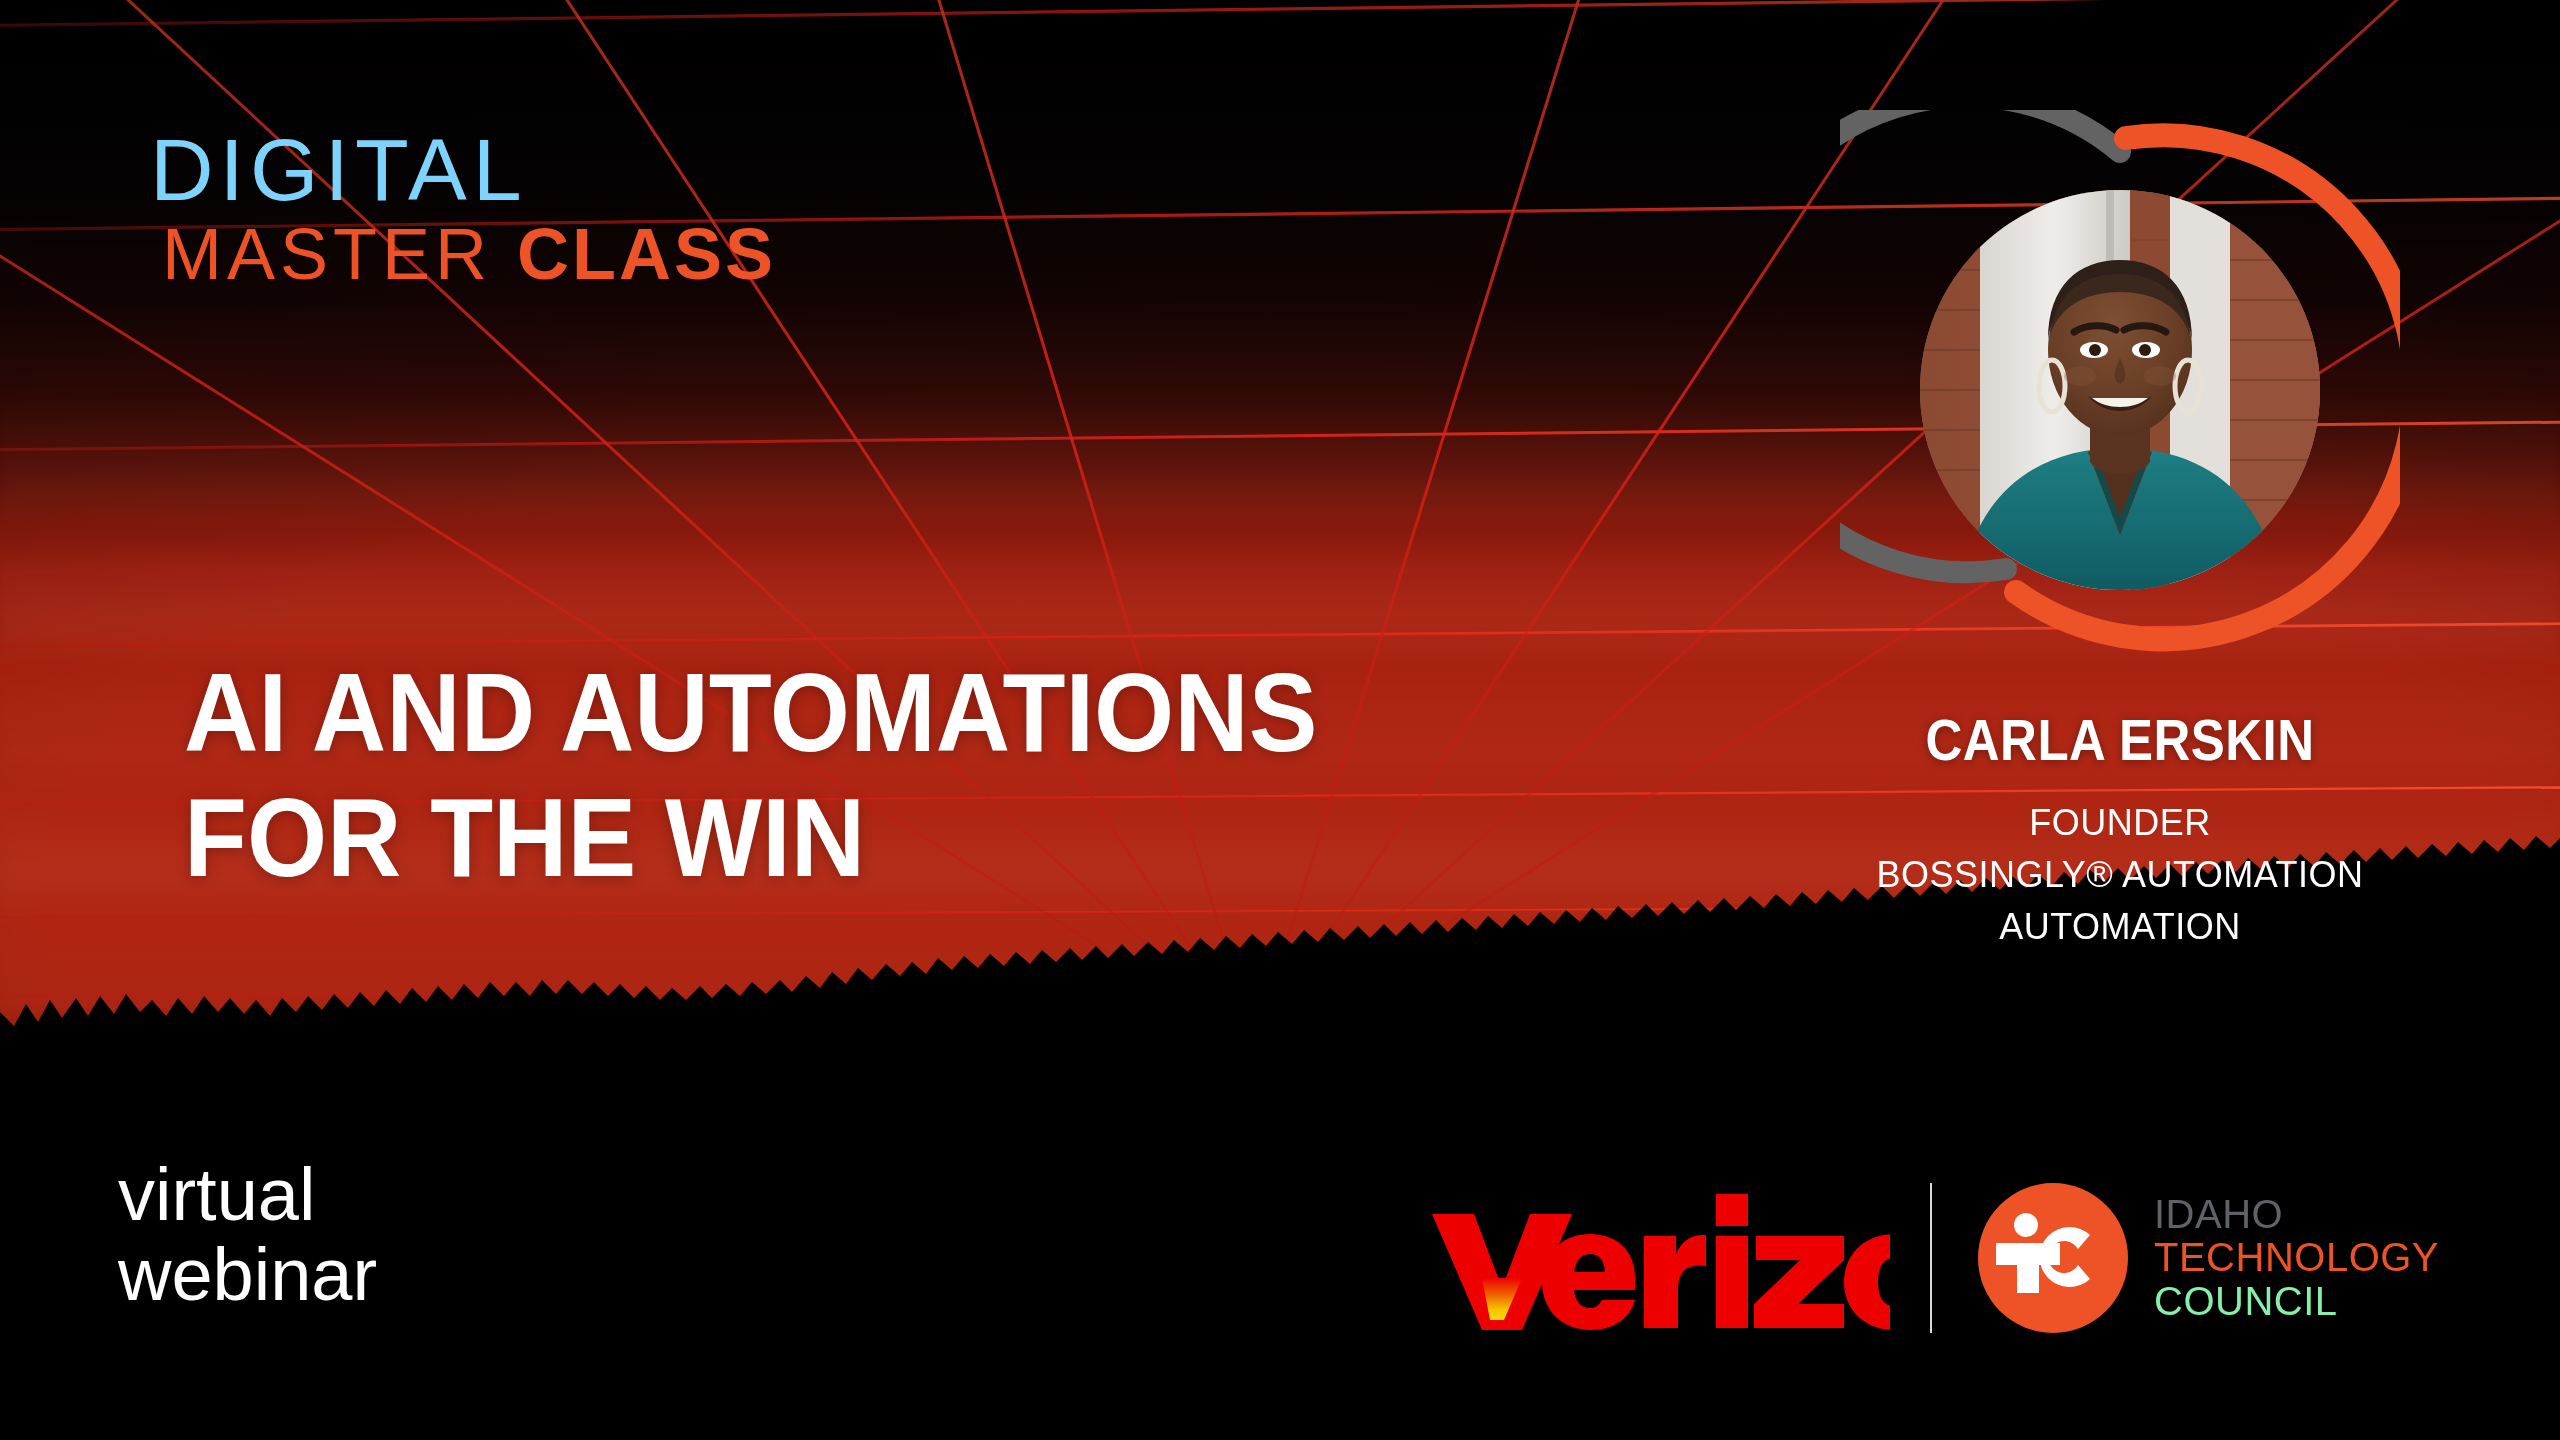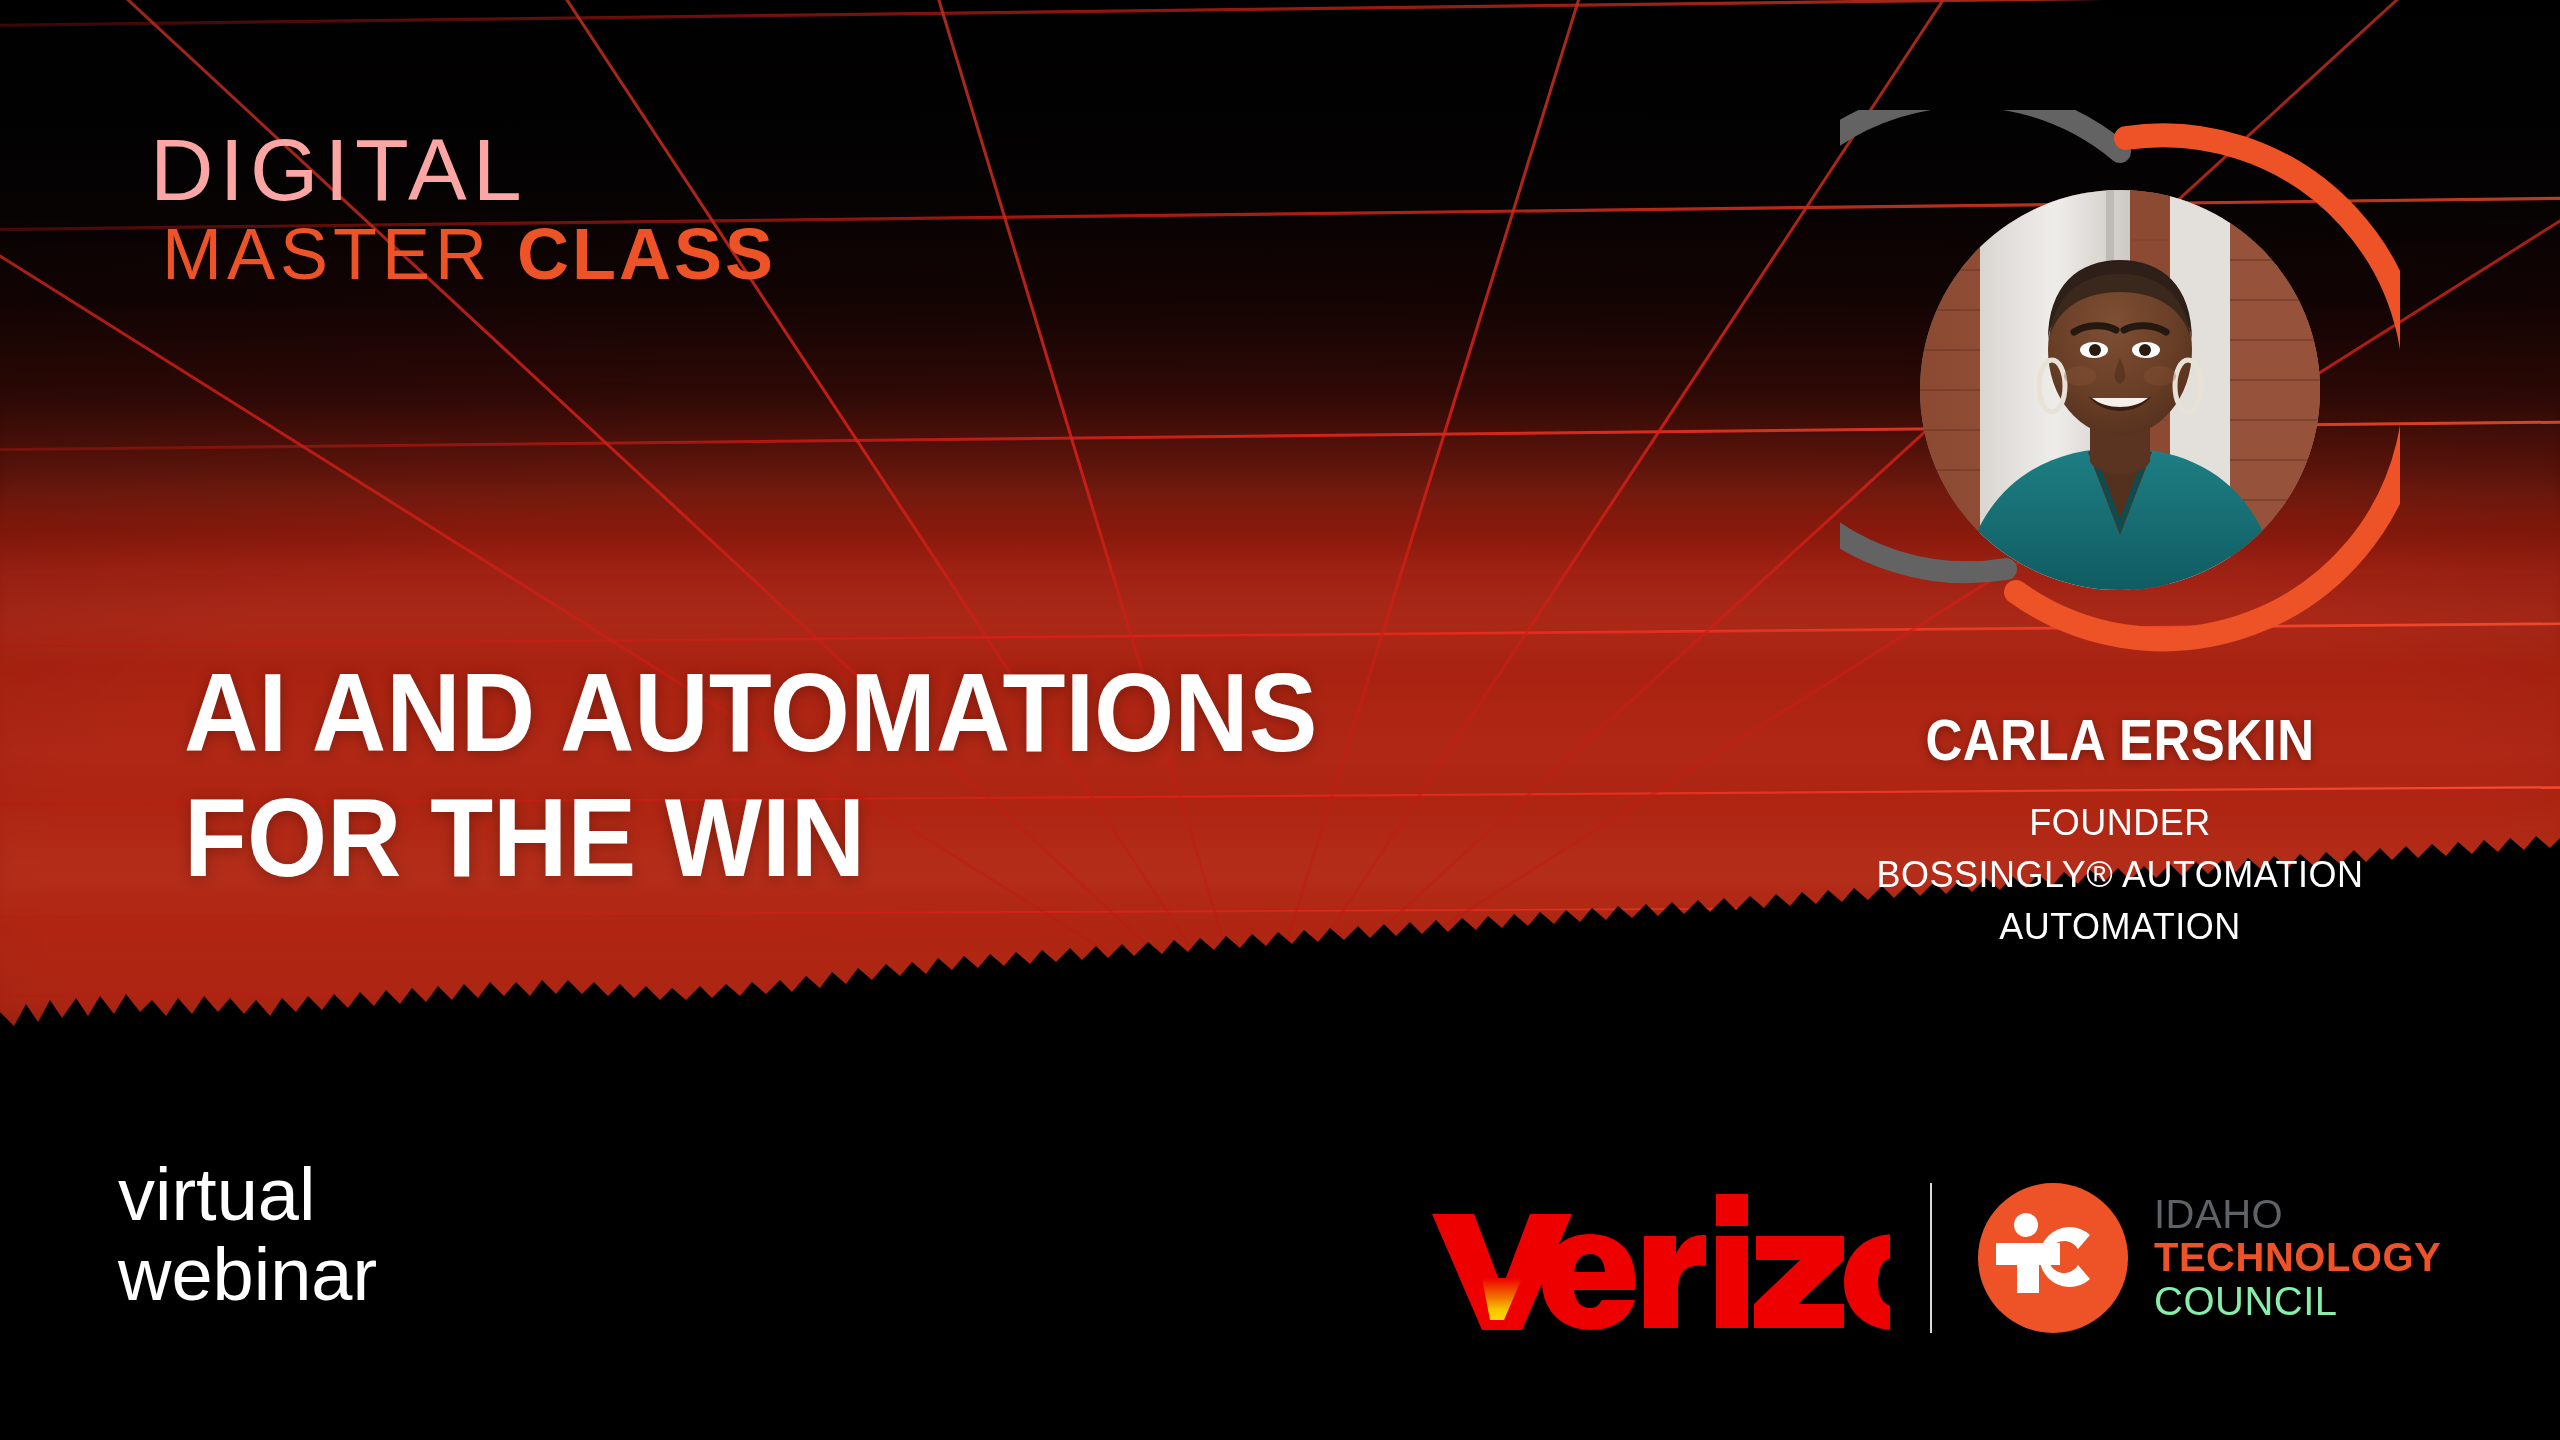--- a/index.html
+++ b/index.html
@@ -92,21 +92,21 @@
   .brand {
     position: absolute;
     left: 150px;
     top: 128px;
     z-index: 6;
   }
   .brand-line1 {
     font-size: 88px;
     line-height: 0.96;
     font-weight: 300;
-    color: #fca5a5;
+    color: #7dd3fc;
     letter-spacing: 6px;
     margin: 0;
     white-space: nowrap;
   }
   .brand-line2 {
     font-size: 72px;
     line-height: 1.0;
     margin: 6px 0 0 12px;
     letter-spacing: 5px;
     white-space: nowrap;
@@ -231,21 +231,21 @@
   .itc-words {
     margin-left: 26px;
     line-height: 1.08;
   }
   .itc-words div {
     font-size: 40px;
     letter-spacing: 0.5px;
     white-space: nowrap;
   }
   .itc-idaho   { color: #5d6367; font-weight: 400; }
-  .itc-tech    { color: #ee5327; font-weight: 700; text-align: right; }
+  .itc-tech    { color: #ee5327; font-weight: 400; text-align: right; }
   .itc-council { color: #86efac; font-weight: 400; }
 </style>
 </head>
 <body>
 
 <div class="poster">
 
   <div class="bg-sky"></div>
   <div class="bg-clouds"></div>
 

